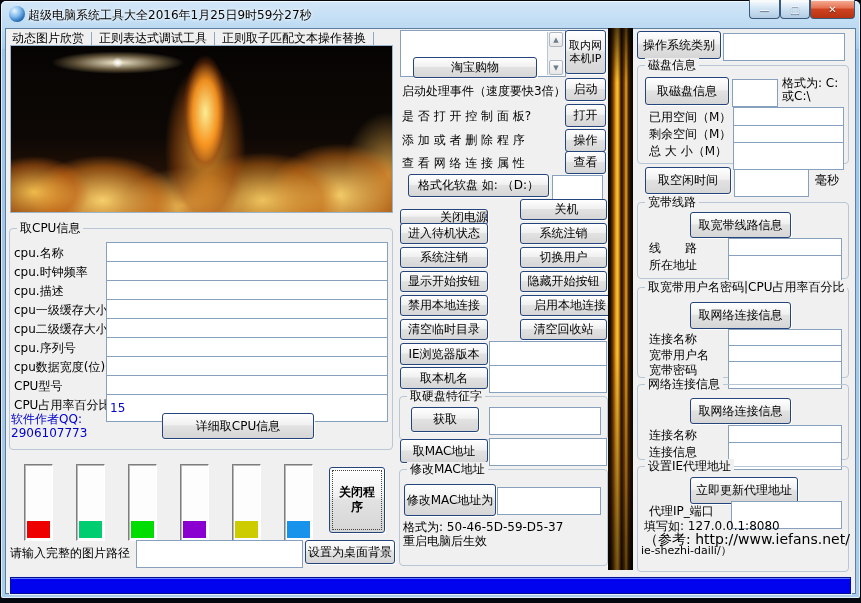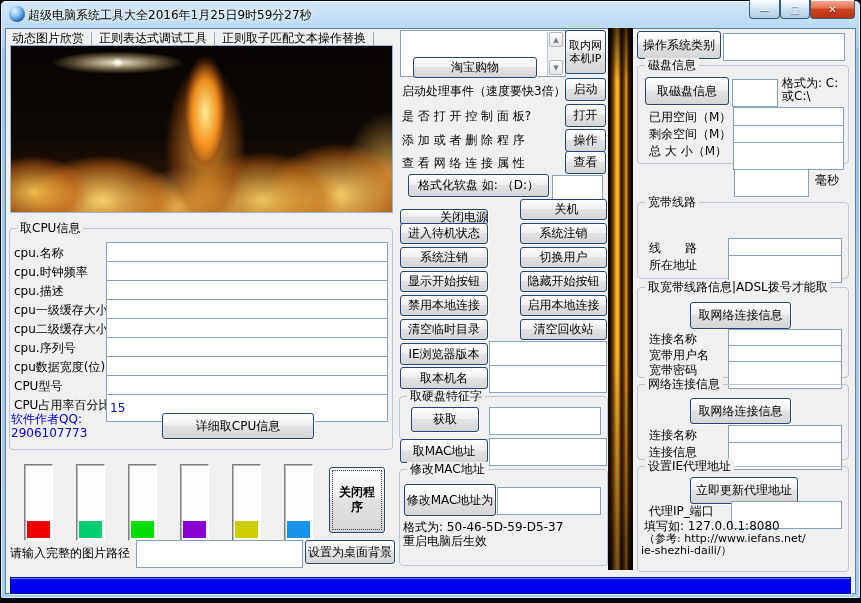--- a/index.html
+++ b/index.html
@@ -170,21 +170,21 @@
 
   <button class="b" style="left:400px; top:209px; width:88px; height:16px;padding-left:40px;">关闭电源</button>
   <button class="b" style="left:520px; top:199px; width:87px; height:21px;padding-left:6px;">关机</button>
   <button class="b" style="left:400px; top:223px; width:88px; height:21px;">进入待机状态</button>
   <button class="b" style="left:520px; top:223px; width:87px; height:21px;">系统注销</button>
   <button class="b" style="left:400px; top:247px; width:88px; height:21px;">系统注销</button>
   <button class="b" style="left:520px; top:247px; width:87px; height:21px;">切换用户</button>
   <button class="b" style="left:400px; top:271px; width:88px; height:21px;">显示开始按钮</button>
   <button class="b" style="left:520px; top:271px; width:87px; height:21px;">隐藏开始按钮</button>
   <button class="b" style="left:400px; top:295px; width:88px; height:21px;">禁用本地连接</button>
-  <button class="b" style="left:520px; top:295px; width:87px; height:21px;">启用本地连接</button>
+  <button class="b" style="left:520px; top:295px; width:100px; height:21px;">启用本地连接</button>
   <button class="b" style="left:400px; top:319px; width:88px; height:21px;">清空临时目录</button>
   <button class="b" style="left:520px; top:319px; width:87px; height:21px;">清空回收站</button>
 
   <button class="b" style="left:400px; top:343px; width:88px; height:22px;">IE浏览器版本</button>
   <input class="f" style="left: 489px; top: 341px; width: 118px; height: 24px;">
   <button class="b" style="left:400px; top:367px; width:88px; height:22px;">取本机名</button>
   <input class="f" style="left: 489px; top: 365px; width: 118px; height: 24px;">
 
   <div class="g" style="left:399px; top:396px; width:209px; height:44px;">
     <span class="gt">取硬盘特征字</span>
@@ -215,33 +215,35 @@
   <input class="f" style="left: 732px; top: 79px; width: 46px; height: 23px;">
   <div class="lbl" style="left:782px; top:76px;">格式为: C:</div>
   <div class="lbl" style="left:782px; top:89px;">或C:\</div>
   <div class="lbl" style="left:649px; top:110px;">已用空间（M）</div>
   <input class="f" style="left: 733px; top: 107px; width: 111px; height: 17px;">
   <div class="lbl" style="left:649px; top:127px;">剩余空间（M）</div>
   <input class="f" style="left: 733px; top: 125px; width: 111px; height: 17px;">
   <div class="lbl" style="left:649px; top:144px;">总 大 小（M）</div>
   <input class="f" style="left: 733px; top: 142px; width: 111px; height: 17px;">
 
+  <button class="b" style="left:645px; top:167px; width:86px; height:27px;">取空闲时间</button>
   <input class="f" style="left: 734px; top: 169px; width: 75px; height: 22px;">
   <div class="lbl" style="left:815px; top:173px;">毫秒</div>
 
   <div class="g" style="left:637px; top:202px; width:212px; height:77px;">
     <span class="gt">宽带线路</span>
   </div>
+  <button class="b" style="left:690px; top:212px; width:101px; height:26px;">取宽带线路信息</button>
   <div class="lbl" style="left:649px; top:241px;">线　　路</div>
   <input class="f" style="left: 728px; top: 238px; width: 114px; height: 16px;">
   <div class="lbl" style="left:649px; top:258px;">所在地址</div>
   <input class="f" style="left: 728px; top: 255px; width: 114px; height: 16px;">
 
   <div class="g" style="left:637px; top:287px; width:212px; height:91px;">
-    <span class="gt">取宽带线路信息|ADSL拨号才能取</span>
+    <span class="gt">取宽带用户名密码|CPU占用率百分比</span>
   </div>
   <button class="b" style="left:690px; top:302px; width:101px; height:27px;">取网络连接信息</button>
   <div class="lbl" style="left:649px; top:332px;">连接名称</div>
   <input class="f" style="left: 728px; top: 329px; width: 114px; height: 15px;">
   <div class="lbl" style="left:649px; top:348px;">宽带用户名</div>
   <input class="f" style="left: 728px; top: 345px; width: 114px; height: 15px;">
   <div class="lbl" style="left:649px; top:363px;">宽带密码</div>
   <input class="f" style="left: 728px; top: 361px; width: 114px; height: 15px;">
 
   <div class="g" style="left:637px; top:384px; width:212px; height:76px;">
@@ -253,15 +255,15 @@
   <div class="lbl" style="left:649px; top:445px;">连接信息</div>
   <input class="f" style="left: 728px; top: 442px; width: 114px; height: 16px;">
 
   <div class="g" style="left:637px; top:466px; width:212px; height:106px;">
     <span class="gt">设置IE代理地址</span>
   </div>
   <button class="b" style="left:690px; top:477px; width:108px; height:27px;">立即更新代理地址</button>
   <div class="lbl" style="left:649px; top:504px;">代理IP_端口</div>
   <input class="f" style="left: 731px; top: 501px; width: 111px; height: 17px;">
   <div class="lbl" style="left:644px; top:519px;">填写如: 127.0.0.1:8080</div>
-  <div class="lbl" style="left:644px; top:532px; font-size:11px;">（参考: http://www.iefans.net/</div>
+  <div class="lbl" style="left:644px; top:532px; font-size:14px;">（参考: http://www.iefans.net/</div>
   <div class="lbl" style="left:641px; top:544px; font-size:11px;">ie-shezhi-daili/）</div>
 </div>
 
 </body></html>

